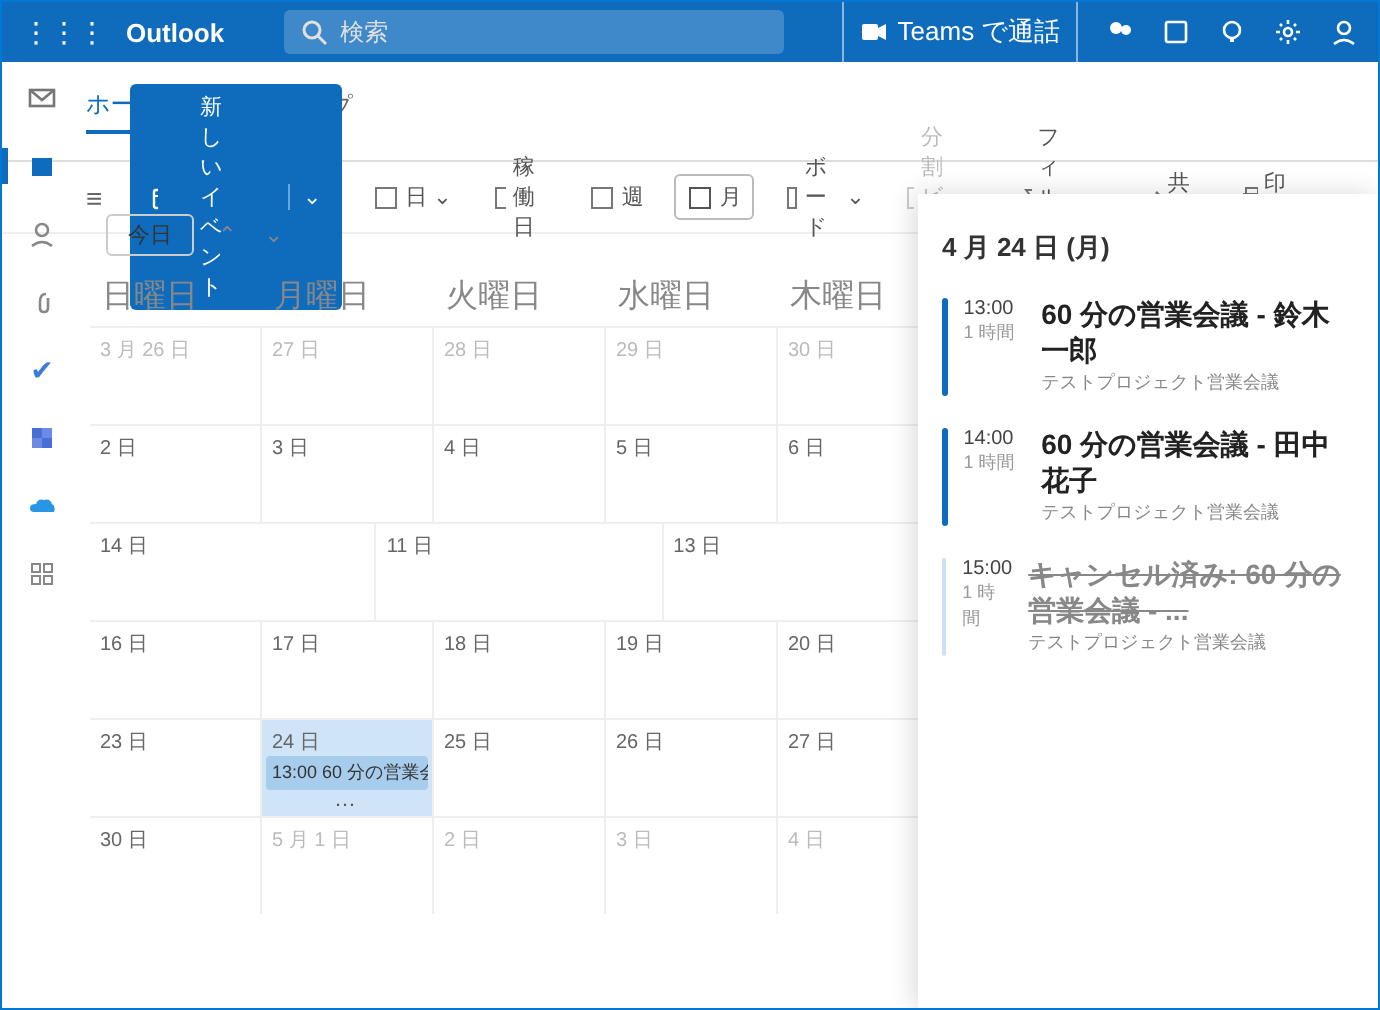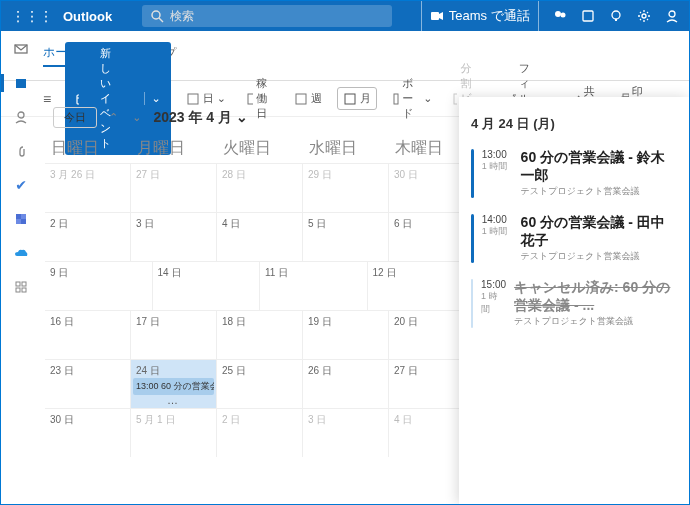--- a/index.html
+++ b/index.html
@@ -218,21 +218,20 @@
         <rect x="8" y="8" width="4" height="4" fill="none" stroke="#888"></rect>
       </svg>
     </span>
 </div>
 
 <div class="main">
   <div class="calhead">
     <span class="today">今日</span>
     <span class="arrow">⌃</span>
     <span class="arrow">⌄</span>
-    <span class="monthlbl"><span>2023 年 4 月</span> ⌄</span>
   </div>
   <div class="grid">
     <div class="dayrow">
       <div class="daycell">日曜日</div>
       <div class="daycell">月曜日</div>
       <div class="daycell">火曜日</div>
       <div class="daycell">水曜日</div>
       <div class="daycell">木曜日</div>
     </div>
     <div class="weekrow">
@@ -243,24 +242,23 @@
       <div class="datecell out">30 日</div>
     </div>
     <div class="weekrow">
       <div class="datecell">2 日</div>
       <div class="datecell">3 日</div>
       <div class="datecell">4 日</div>
       <div class="datecell">5 日</div>
       <div class="datecell">6 日</div>
     </div>
     <div class="weekrow">
-      <div class="datecell">9 日</div>
       <div class="datecell">14 日</div>
       <div class="datecell">11 日</div>
-      <div class="datecell">12 日</div>
+      <div class="datecell">13 日</div>
     </div>
     <div class="weekrow">
       <div class="datecell">16 日</div>
       <div class="datecell">17 日</div>
       <div class="datecell">18 日</div>
       <div class="datecell">19 日</div>
       <div class="datecell">20 日</div>
     </div>
     <div class="weekrow">
       <div class="datecell">23 日</div>

